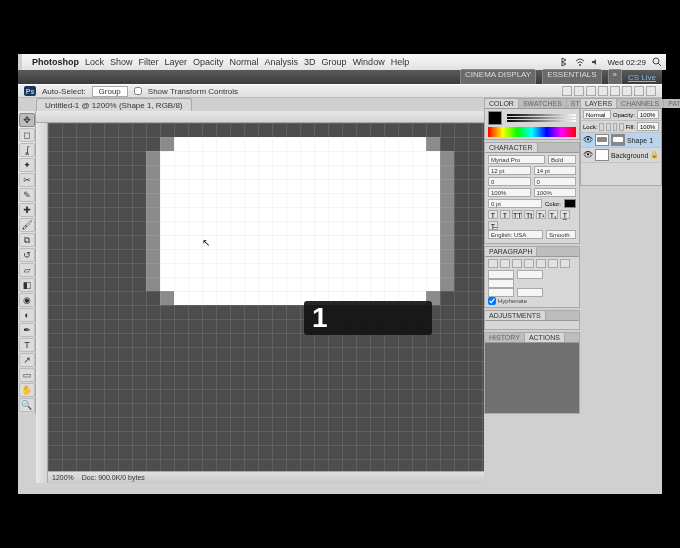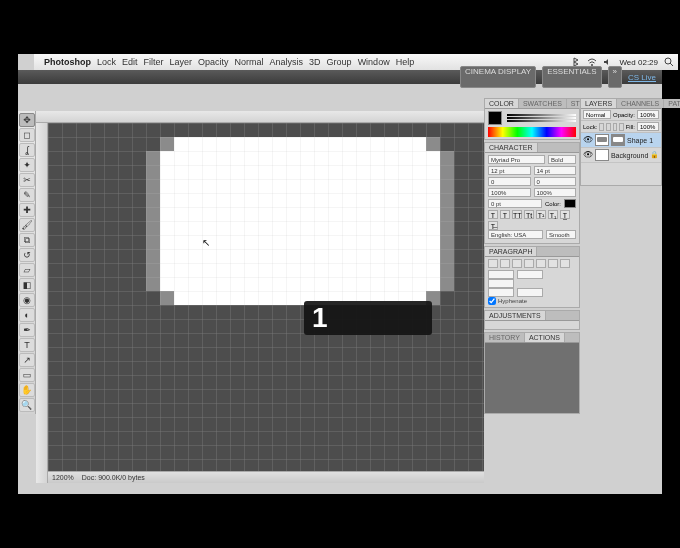--- a/index.html
+++ b/index.html
@@ -1,25 +1,25 @@
 <!DOCTYPE html>
 <html><head>
 <meta charset="utf-8">
 <style>
 * { margin: 0; padding: 0; box-sizing: border-box; }
 body { width: 680px; height: 548px; background: #000; font-family: "Lucida Grande", Arial, sans-serif; font-size: 9px; overflow: hidden; position: relative; }
 .stage { position: absolute; left: 18px; top: 54px; width: 644px; height: 440px; background: #d0d0d0; }
-.mac-menubar { position: absolute; left: 16px; top: 0; width: 100%; height: 16px; background: linear-gradient(#f8f8f8,#e2e2e2); display: flex; align-items: center; padding: 0 4px; color: #222; }
+.mac-menubar { position: absolute; left: 4px; top: 0; width: 100%; height: 16px; background: linear-gradient(#f8f8f8,#e2e2e2); display: flex; align-items: center; padding: 0 4px; color: #222; }
 .mac-menubar .apple { font-size: 11px; margin-right: 6px; }
 .mac-menubar .appname { font-weight: bold; margin-right: 6px; }
 .mac-menubar .mitem { margin-right: 6px; color: #333; }
 .mac-right { margin-left: auto; display: flex; align-items: center; gap: 6px; }
 .mac-right .icon { width: 10px; height: 10px; }
 .app-bar { position: absolute; left: 0; top: 16px; width: 100%; height: 14px; background: linear-gradient(#5a5a5a,#3b3b3b); display: flex; align-items: center; padding-right: 6px; gap: 6px; justify-content: flex-end; color: #ddd; font-size: 8px; }
-.app-bar .chip { background: #6a6a6a; border: 1px solid #888; border-radius: 2px; padding: 0 4px; height: 22px; line-height: 10px; }
+.app-bar .chip { background: #6a6a6a; border: 1px solid #888; border-radius: 2px; padding: 0 4px; height: 16px; line-height: 10px; }
 .app-bar .cslive { color: #7fb8e8; text-decoration: underline; }
 .options-bar { position: absolute; left: 0; top: 30px; width: 100%; height: 14px; background: linear-gradient(#f0f0f0,#dedede); border-top: 1px solid #fff; border-bottom: 1px solid #bbb; display: flex; align-items: center; padding: 0 6px; gap: 6px; color: #333; font-size: 8px; }
 .options-bar .ps { width: 12px; height: 10px; background: #1b355b; color: #a8c9f2; font-weight: bold; font-size: 7px; display: flex; align-items: center; justify-content: center; border-radius: 2px; }
 .options-bar .rowicons { margin-left: auto; display: flex; gap: 2px; }
 .options-bar .rowicons i { width: 10px; height: 10px; border: 1px solid #aaa; background: #e8e8e8; display: block; }
 .doc-tab { position: absolute; left: 18px; top: 44px; height: 13px; padding: 0 8px; background: #d8d8d8; border: 1px solid #aaa; border-bottom: none; font-size: 8px; color: #333; display: flex; align-items: center; border-radius: 3px 3px 0 0; }
 .tool-column { position: absolute; left: 0; top: 57px; width: 18px; background: linear-gradient(#e8e8e8,#d2d2d2); border-right: 1px solid #aaa; display: flex; flex-direction: column; gap: 1px; padding: 2px 1px; }
 .tool-column .tool { width: 16px; height: 14px; background: #dcdcdc; border: 1px solid #bbb; border-radius: 2px; display: flex; align-items: center; justify-content: center; font-size: 9px; color: #333; }
 .tool-column .tool.sel { background: #bcbcbc; border-color: #888; }
 .canvas-area { position: absolute; left: 18px; top: 57px; width: 448px; height: 372px; background: #4d4d4d; overflow: hidden; }
@@ -70,21 +70,21 @@
 </style>
 </head>
 <body>
 
 <div class="stage">
 
   <div class="mac-menubar">
     <span class="apple"></span>
     <span class="appname">Photoshop</span>
     <span class="mitem">Lock</span>
-    <span class="mitem">Edit</span>
+    <span class="mitem">Show</span>
     <span class="mitem">Filter</span>
     <span class="mitem">Layer</span>
     <span class="mitem">Opacity</span>
     <span class="mitem">Normal</span>
     <span class="mitem">Analysis</span>
     <span class="mitem">3D</span>
     <span class="mitem">Group</span>
     <span class="mitem">Window</span>
     <span class="mitem">Help</span>
     <div class="mac-right">
@@ -106,21 +106,39 @@
     </div>
   </div>
 
   <div class="app-bar">
     <span class="chip">CINEMA DISPLAY</span>
     <span class="chip">ESSENTIALS</span>
     <span class="chip">»</span>
     <span class="cslive">CS Live</span>
   </div>
 
-
+  <div class="options-bar">
+    <span class="ps">Ps</span>
+    <span>Auto-Select:</span>
+    <span style="border:1px solid #aaa; background:#fff; padding:0 6px;">Group</span>
+    <input type="checkbox" style="width: 8px; height: 8px;">
+    <span>Show Transform Controls</span>
+    <div class="rowicons">
+      <i></i>
+        <i></i>
+        <i></i>
+      <i></i>
+        <i></i>
+        <i></i>
+      <i></i>
+        <i></i>
+    </div>
+  </div>
+
+  <div class="doc-tab">Untitled-1 @ 1200% (Shape 1, RGB/8)</div>
 
   <div class="tool-column">
     <div class="tool sel">✥</div>
     <div class="tool">◻</div>
     <div class="tool">ʆ</div>
     <div class="tool">✦</div>
     <div class="tool">✂</div>
     <div class="tool">✎</div>
     <div class="tool">✚</div>
     <div class="tool">🖌</div>

